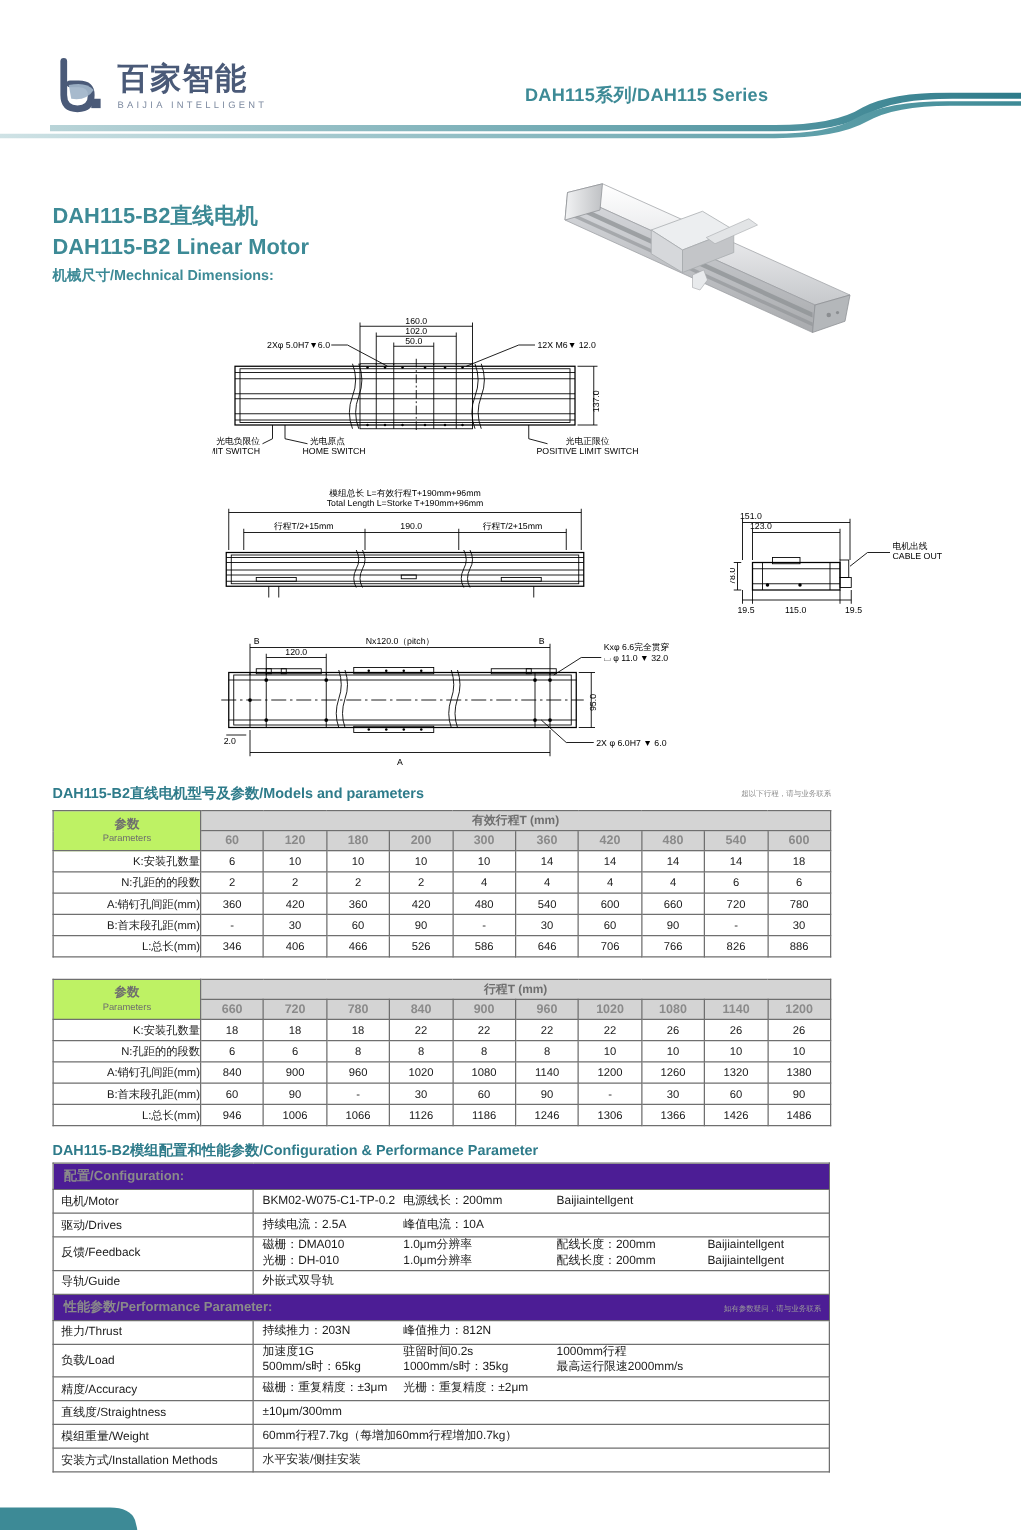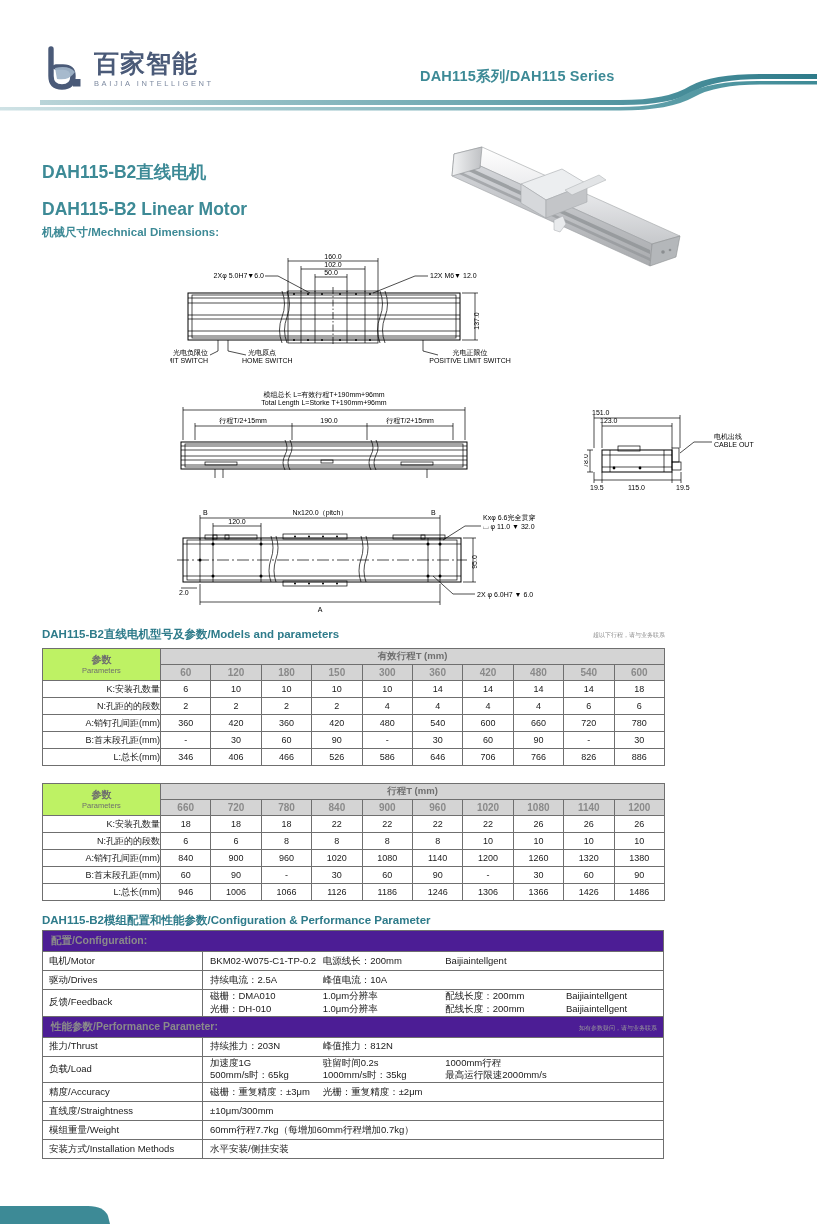--- a/index.html
+++ b/index.html
@@ -23,21 +23,21 @@
   .header-title {
     position:absolute; left:420px; top:45px;
     font-size:14.5px; color:#3d8a96; font-weight:600; letter-spacing:.2px;
     white-space:nowrap;
   }
   .header-curve { position:absolute; left:0; top:52px; width:817px; height:48px; }
 
   
   .title-block { position:absolute; left:42px; top:160px; }
   .t-cn { font-size:17.5px; color:#3d8a96; font-weight:600; line-height:1.45; white-space:nowrap;}
-  .t-en { font-size:17.5px; color:#3d8a96; font-weight:600; line-height:1.45; white-space:nowrap;margin-top:12px;}
+  .t-en { font-size:17.5px; color:#3d8a96; font-weight:600; line-height:1.45; white-space:nowrap;}
   .t-sub { font-size:11.5px; color:#3d8a96; font-weight:bold; margin-top:2px; white-space:nowrap;}
 
   
   .photo { position:absolute; left:424px; top:140px; width:266px; height:130px; }
 
   
   .draw { position:absolute; }
   .draw svg { display:block; }
 
   
@@ -456,21 +456,21 @@
       <td class="hdr-param" rowspan="2">
         <span class="cn">参数</span>
         <span class="en">Parameters</span>
       </td>
       <td class="hdr-span" colspan="10">有效行程T (mm)</td>
     </tr>
     <tr>
       <td class="hdr-col">60</td>
       <td class="hdr-col">120</td>
       <td class="hdr-col">180</td>
-      <td class="hdr-col">150</td>
+      <td class="hdr-col">200</td>
       <td class="hdr-col">300</td>
       <td class="hdr-col">360</td>
       <td class="hdr-col">420</td>
       <td class="hdr-col">480</td>
       <td class="hdr-col">540</td>
       <td class="hdr-col">600</td>
     </tr>
     <tr>
       <td class="rlabel">K:安装孔数量</td>
       <td class="rval">6</td>
@@ -676,20 +676,28 @@
         </span>
         <span class="line">
           <span class="g1">光栅：DH-010</span>
           <span class="g2">1.0μm分辨率</span>
           <span class="g3">配线长度：200mm</span>
           <span class="brand">Baijiaintellgent</span>
         </span>
       </td>
     </tr>
 
+    <tr>
+      <td class="c-lbl">导轨/Guide</td>
+      <td class="c-val">
+        <span class="line">
+          <span class="g1">外嵌式双导轨</span>
+        </span>
+      </td>
+    </tr>
 
     <tr>
       <td class="band" colspan="2">
         <span>性能参数/Performance Parameter:</span>
         <span class="bnote">如有参数疑问，请与业务联系</span>
       </td>
     </tr>
 
     <tr>
       <td class="c-lbl">推力/Thrust</td>

